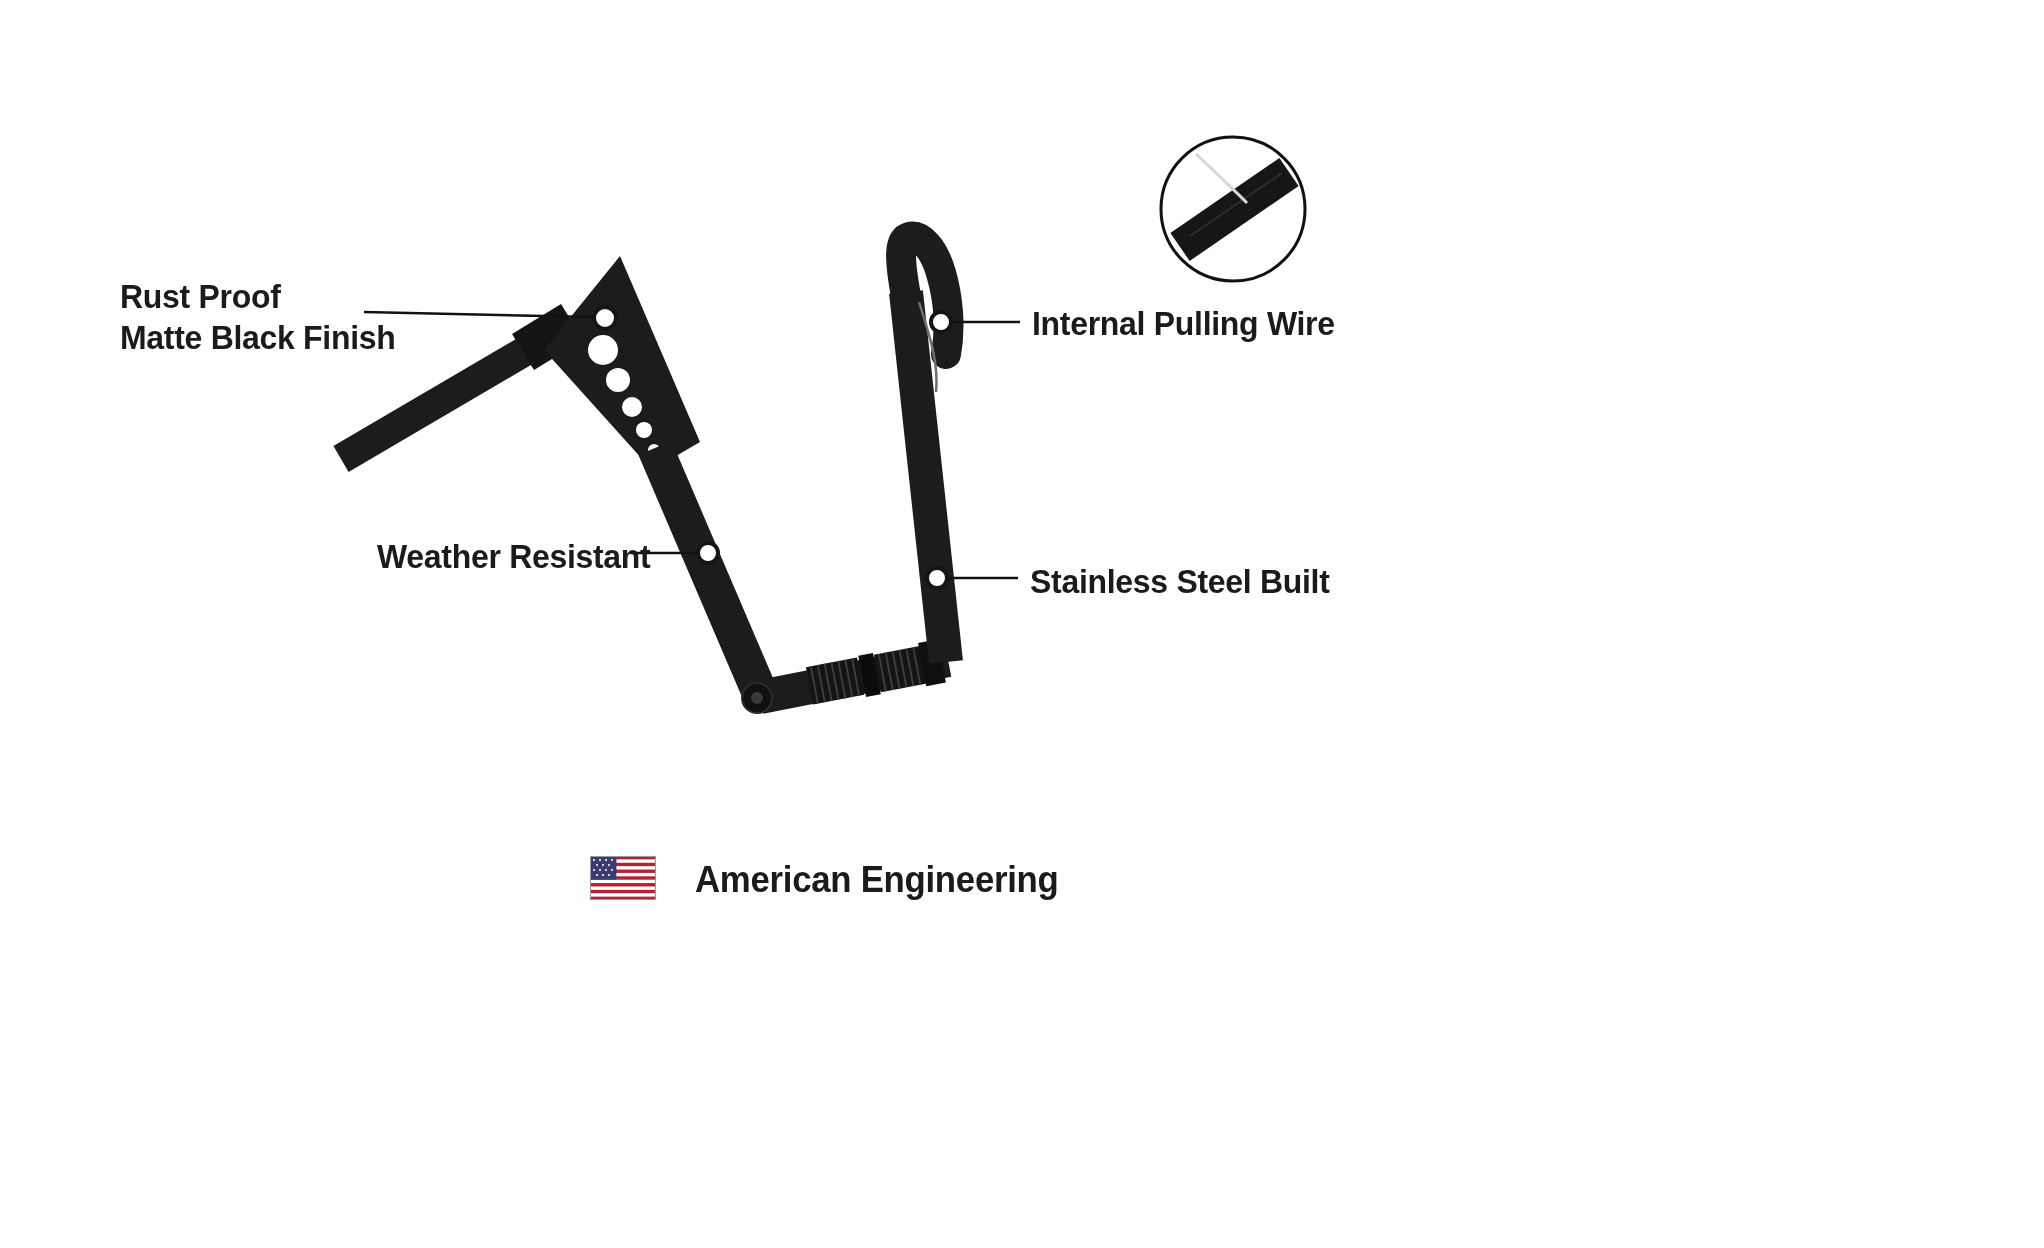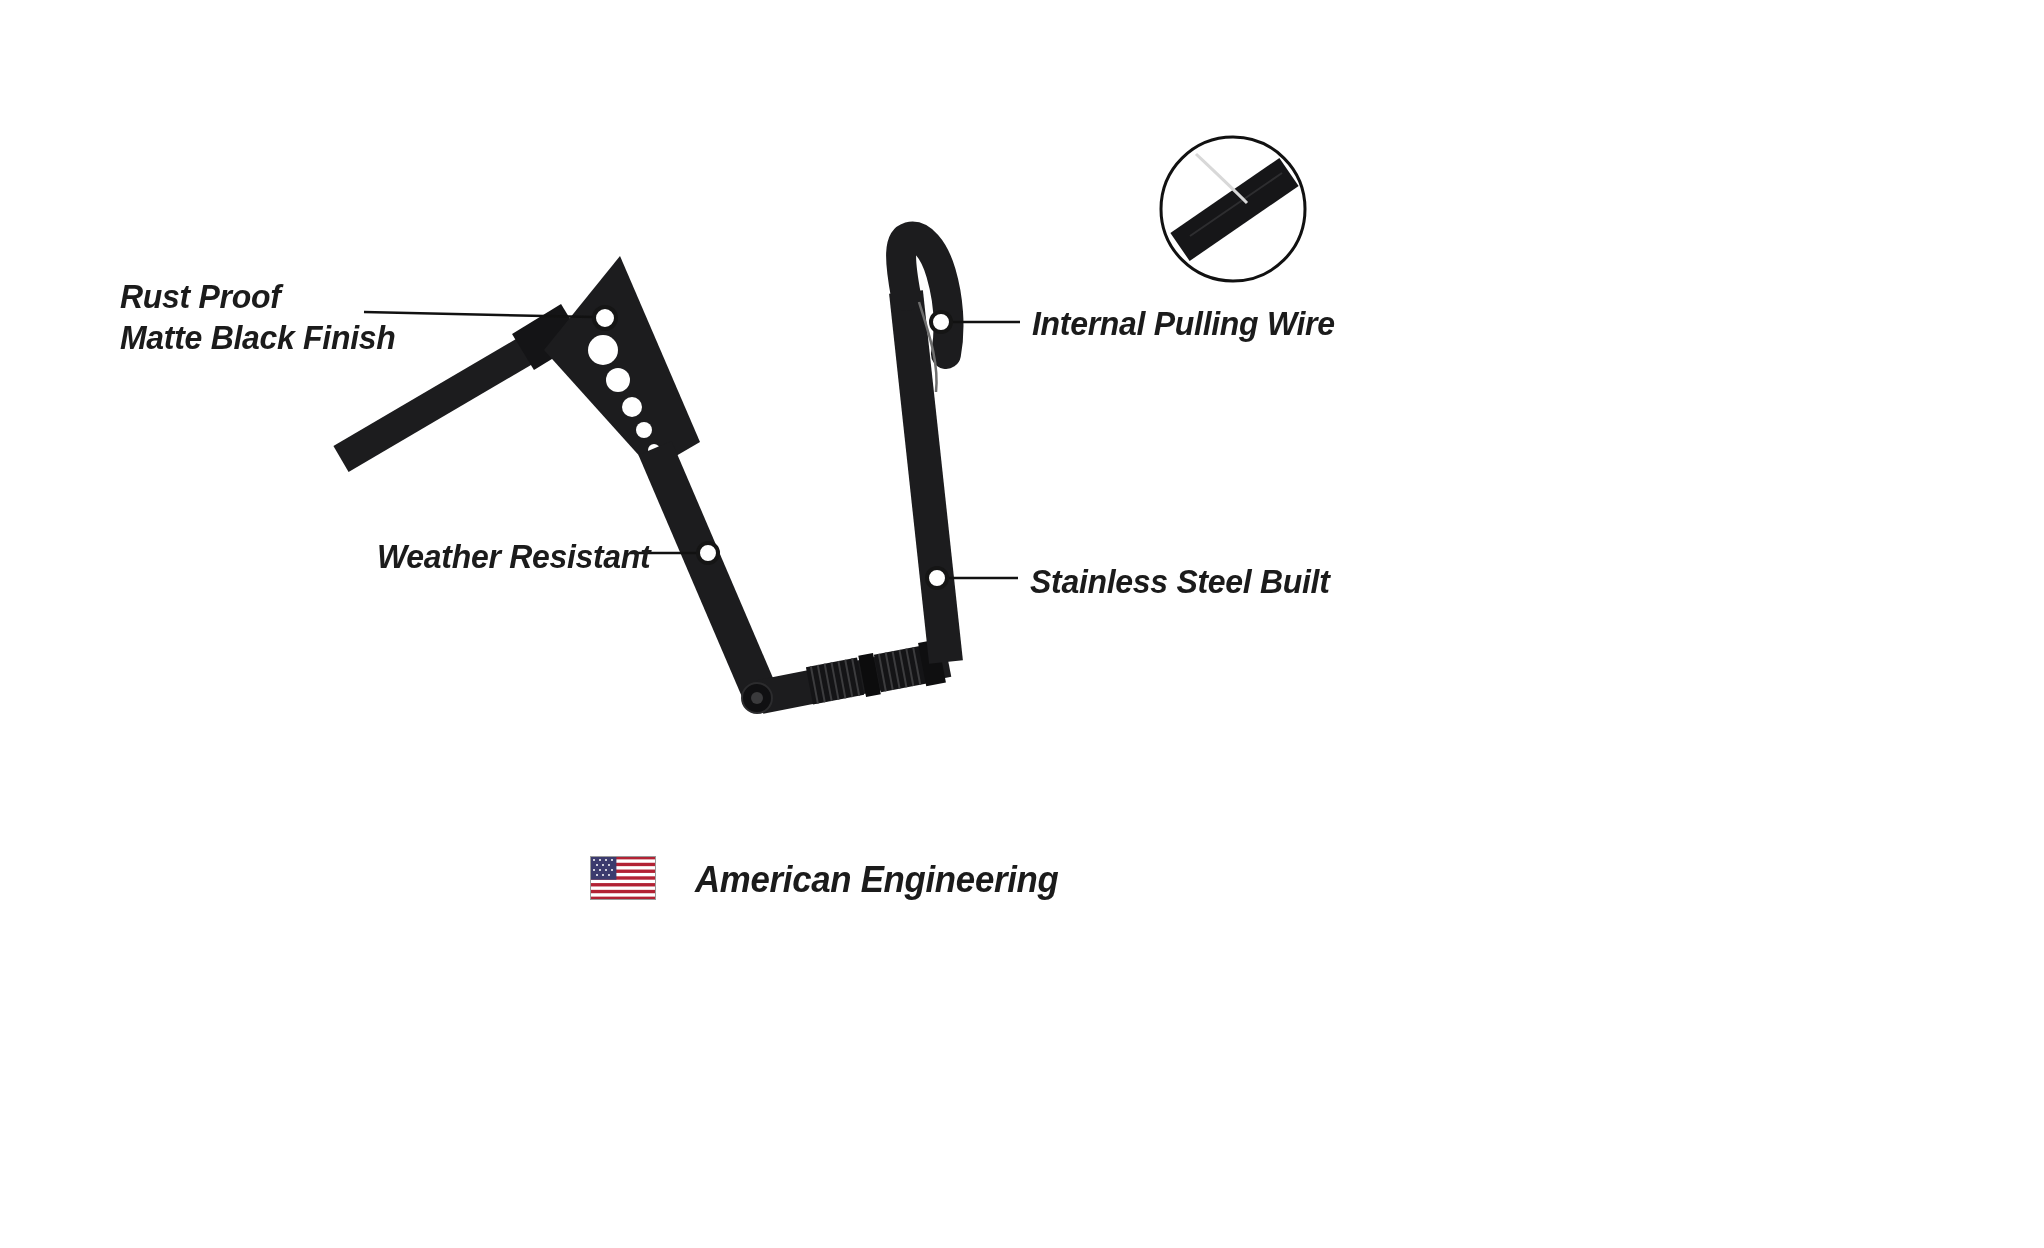--- a/index.html
+++ b/index.html
@@ -1,17 +1,17 @@
 <!DOCTYPE html>
 <html><head>
 <meta charset="utf-8">
 <style>
   html,body{margin:0;padding:0;background:#ffffff;}
   .stage{position:relative;width:2044px;height:952px;background:#ffffff;overflow:hidden;
-         font-family:"Liberation Sans", sans-serif;font-style:italic;}
+         font-family:"Liberation Sans", sans-serif;}
   .art{position:absolute;left:0;top:0;}
   .label{position:absolute;color:#1b1b1b;font-weight:700;font-size:34px;line-height:41px;
          letter-spacing:-0.3px;white-space:nowrap;transform:scaleX(.94);transform-origin:0 0;}
   .footer-label{position:absolute;color:#1b1b1b;font-weight:700;font-size:37px;line-height:44px;
          letter-spacing:-0.3px;white-space:nowrap;transform:scaleX(.94);transform-origin:0 0;}
   .flag-wrap{position:absolute;left:590px;top:856px;width:66px;height:44px;}
 </style>
 </head>
 <body>
 

